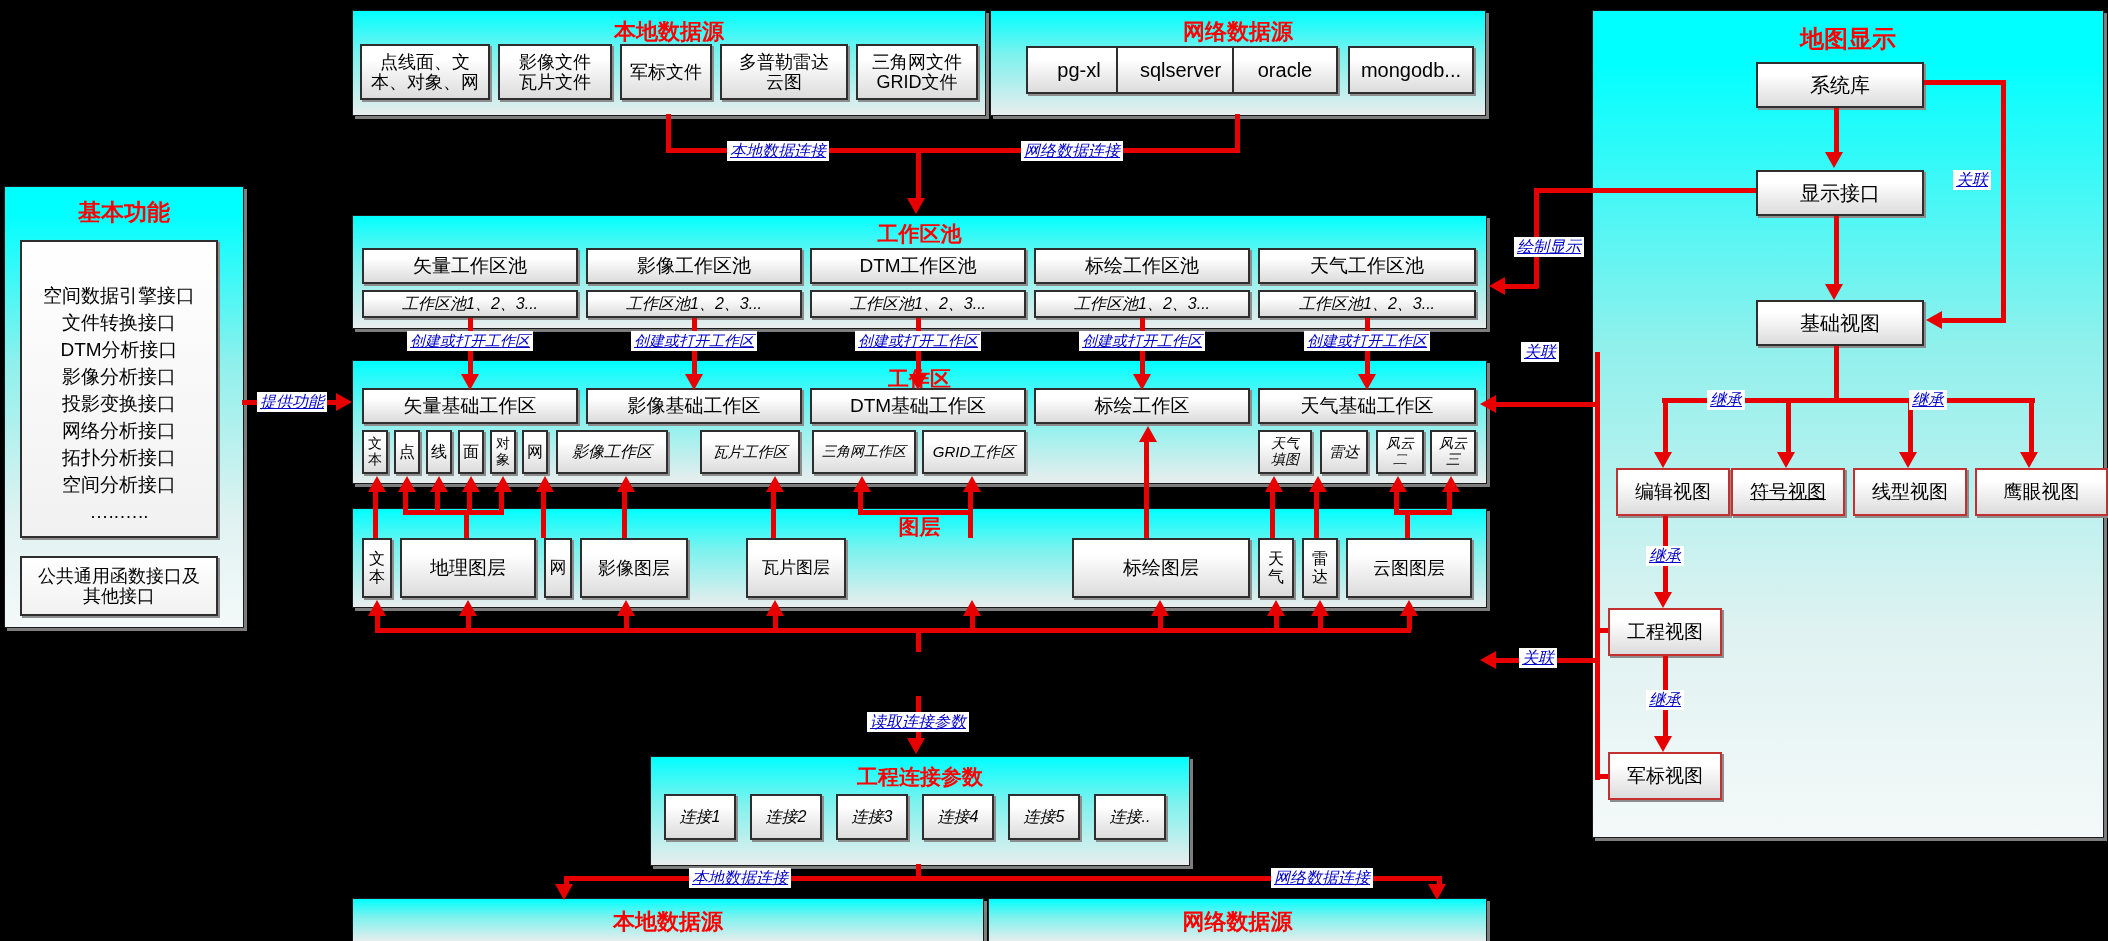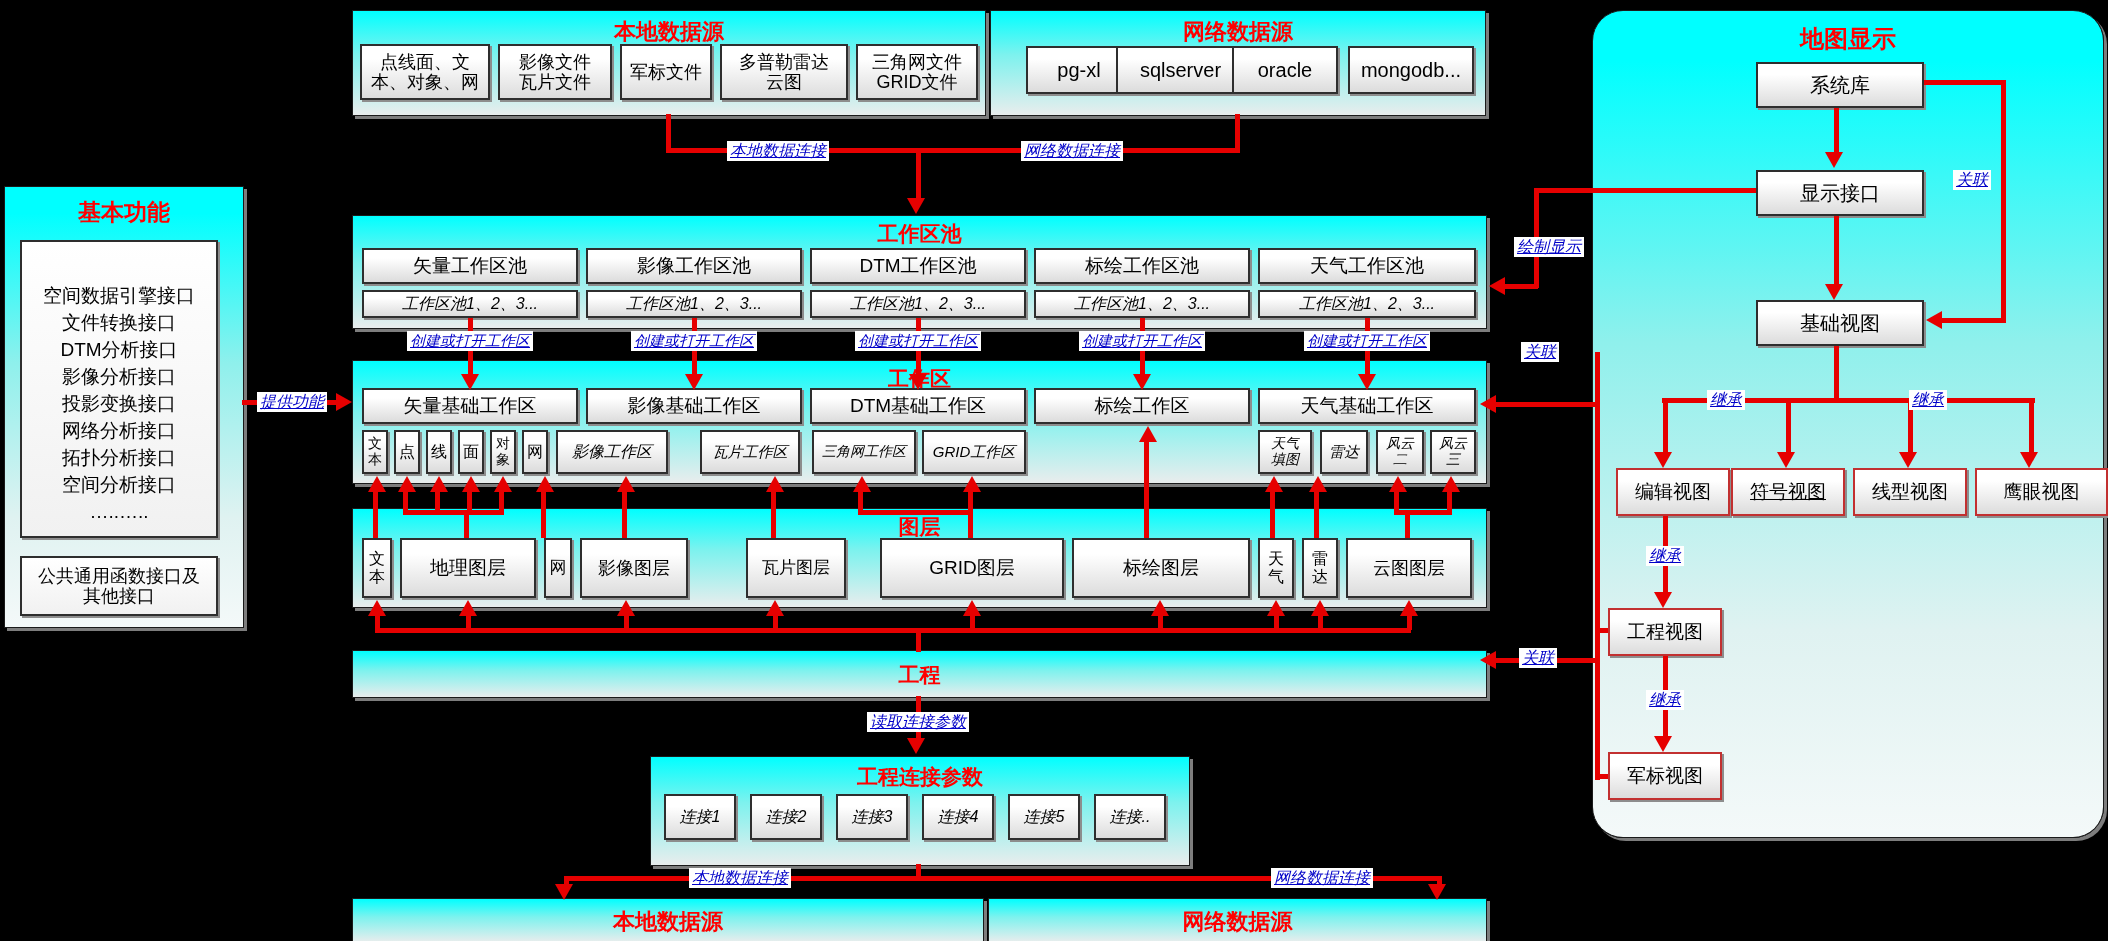--- a/index.html
+++ b/index.html
@@ -117,50 +117,46 @@
 
   <div class="bar" style="left:352px;top:508px;width:1133px;height:98px;">
     <div class="ttl" style="top:4px;font-size:21px;">图层</div>
   </div>
   <div class="box" style="left:362px;top:538px;width:30px;height:60px;font-size:16px;">文
 本</div>
   <div class="box" style="left:400px;top:538px;width:136px;height:60px;font-size:19px;">地理图层</div>
   <div class="box" style="left:544px;top:538px;width:28px;height:60px;font-size:17px;">网</div>
   <div class="box" style="left:580px;top:538px;width:108px;height:60px;font-size:18px;">影像图层</div>
   <div class="box" style="left:746px;top:538px;width:100px;height:60px;font-size:17px;">瓦片图层</div>
-  <div class="box" style="left:880px;top:538px;width:184px;height:60px;font-size:19px;">GRID图层</div>
   <div class="box" style="left:1072px;top:538px;width:178px;height:60px;font-size:19px;">标绘图层</div>
   <div class="box" style="left:1258px;top:538px;width:36px;height:60px;font-size:16px;">天
 气</div>
   <div class="box" style="left:1302px;top:538px;width:36px;height:60px;font-size:16px;">雷
 达</div>
   <div class="box" style="left:1346px;top:538px;width:126px;height:60px;font-size:18px;">云图图层</div>
 
-  <div class="bar" style="left:352px;top:650px;width:1133px;height:46px;">
-    <div class="ttl" style="top:10px;font-size:21px;">工程</div>
-  </div>
 
   <div class="bar" style="left:650px;top:756px;width:538px;height:108px;">
     <div class="ttl" style="top:6px;font-size:21px;">工程连接参数</div>
   </div>
   <div class="box it" style="left:664px;top:794px;width:72px;height:46px;font-size:16px;">连接1</div>
   <div class="box it" style="left:750px;top:794px;width:72px;height:46px;font-size:16px;">连接2</div>
   <div class="box it" style="left:836px;top:794px;width:72px;height:46px;font-size:16px;">连接3</div>
   <div class="box it" style="left:922px;top:794px;width:72px;height:46px;font-size:16px;">连接4</div>
   <div class="box it" style="left:1008px;top:794px;width:72px;height:46px;font-size:16px;">连接5</div>
   <div class="box it" style="left:1094px;top:794px;width:72px;height:46px;font-size:16px;">连接..</div>
 
   <div class="bar" style="left:352px;top:898px;width:630px;height:43px;">
     <div class="ttl" style="top:8px;font-size:22px;">本地数据源</div>
   </div>
   <div class="bar" style="left:988px;top:898px;width:497px;height:43px;">
     <div class="ttl" style="top:8px;font-size:22px;">网络数据源</div>
   </div>
 
-  <div class="panel" style="left:1592px;top:10px;width:510px;height:826px;border-radius:31px;">
+  <div class="panel" style="left:1592px;top:10px;width:510px;height:826px;">
     <div class="ttl" style="top:12px;font-size:24px;">地图显示</div>
   </div>
   <div class="box" style="left:1756px;top:62px;width:168px;height:46px;font-size:20px;">系统库</div>
   <div class="box" style="left:1756px;top:170px;width:168px;height:46px;font-size:20px;">显示接口</div>
   <div class="box" style="left:1756px;top:300px;width:168px;height:46px;font-size:20px;">基础视图</div>
   <div class="box red" style="left:1608px;top:468px;width:114px;height:48px;font-size:19px;margin-left:8px;">编辑视图</div>
   <div class="box red" style="left:1731px;top:468px;width:114px;height:48px;font-size:19px;text-decoration:underline;">符号视图</div>
   <div class="box red" style="left:1853px;top:468px;width:114px;height:48px;font-size:19px;">线型视图</div>
   <div class="box red" style="left:1975px;top:468px;width:133px;height:48px;font-size:19px;">鹰眼视图</div>
   <div class="box red" style="left:1608px;top:608px;width:114px;height:48px;font-size:19px;">工程视图</div>

